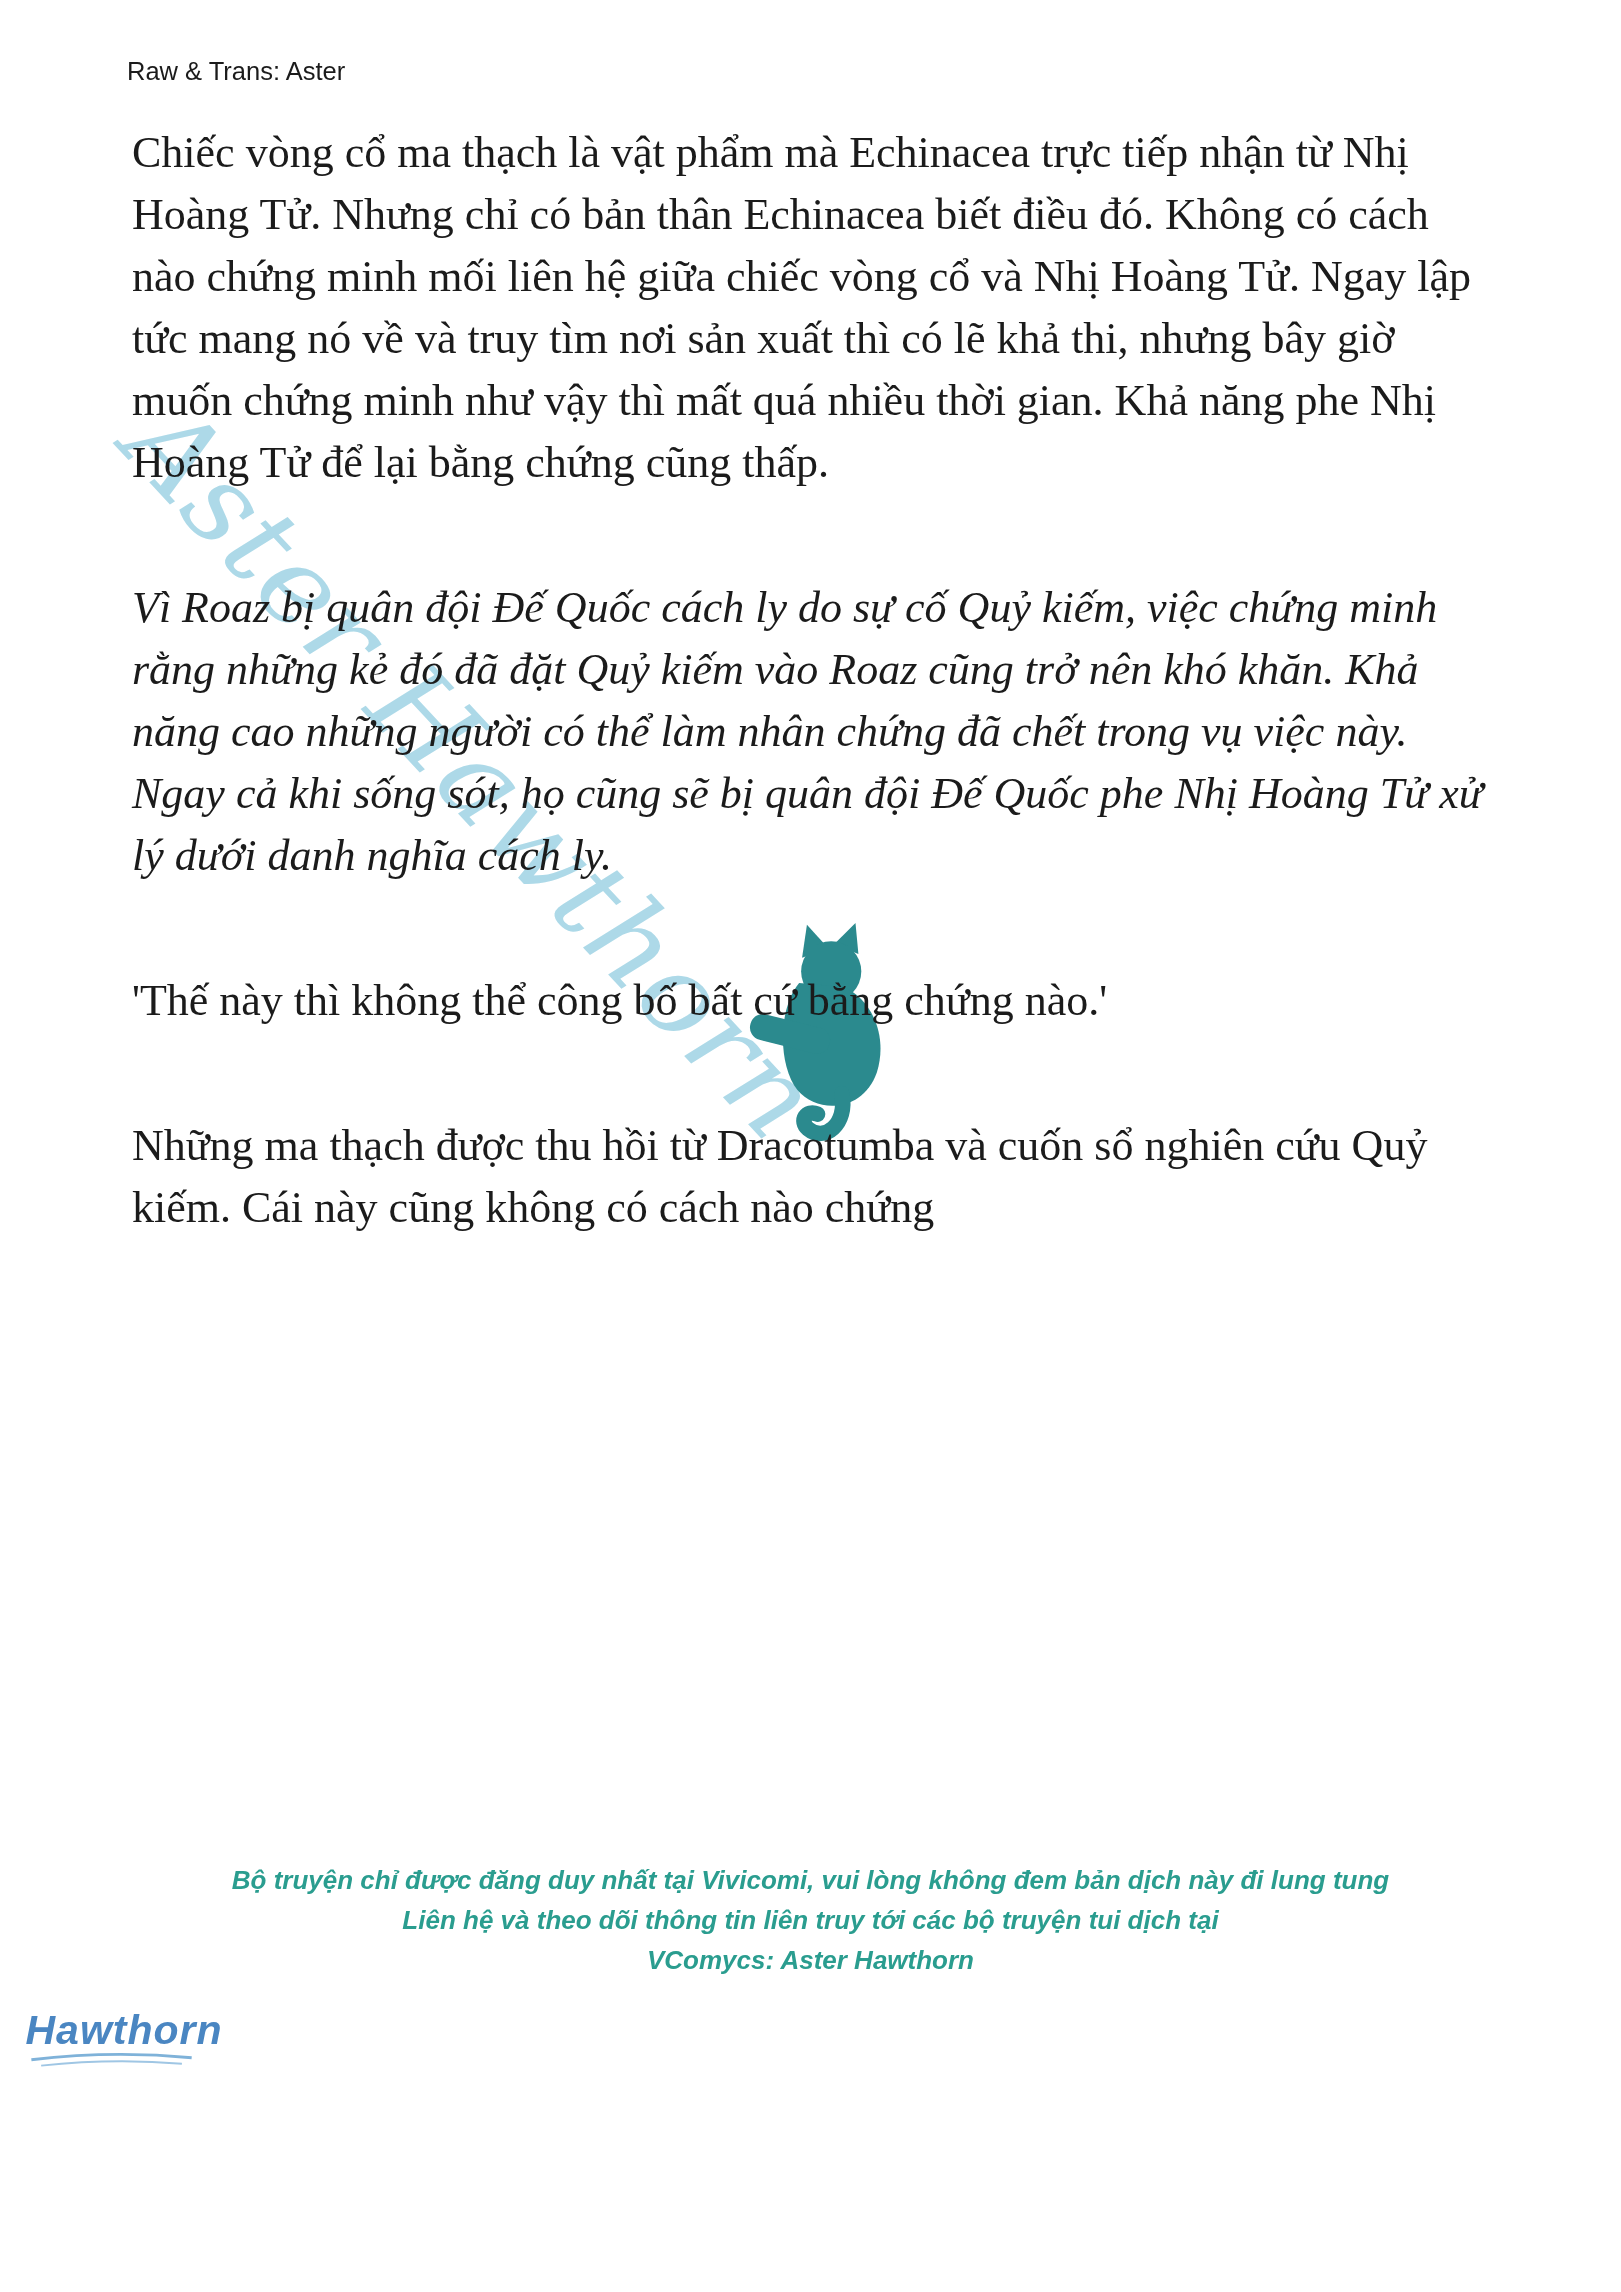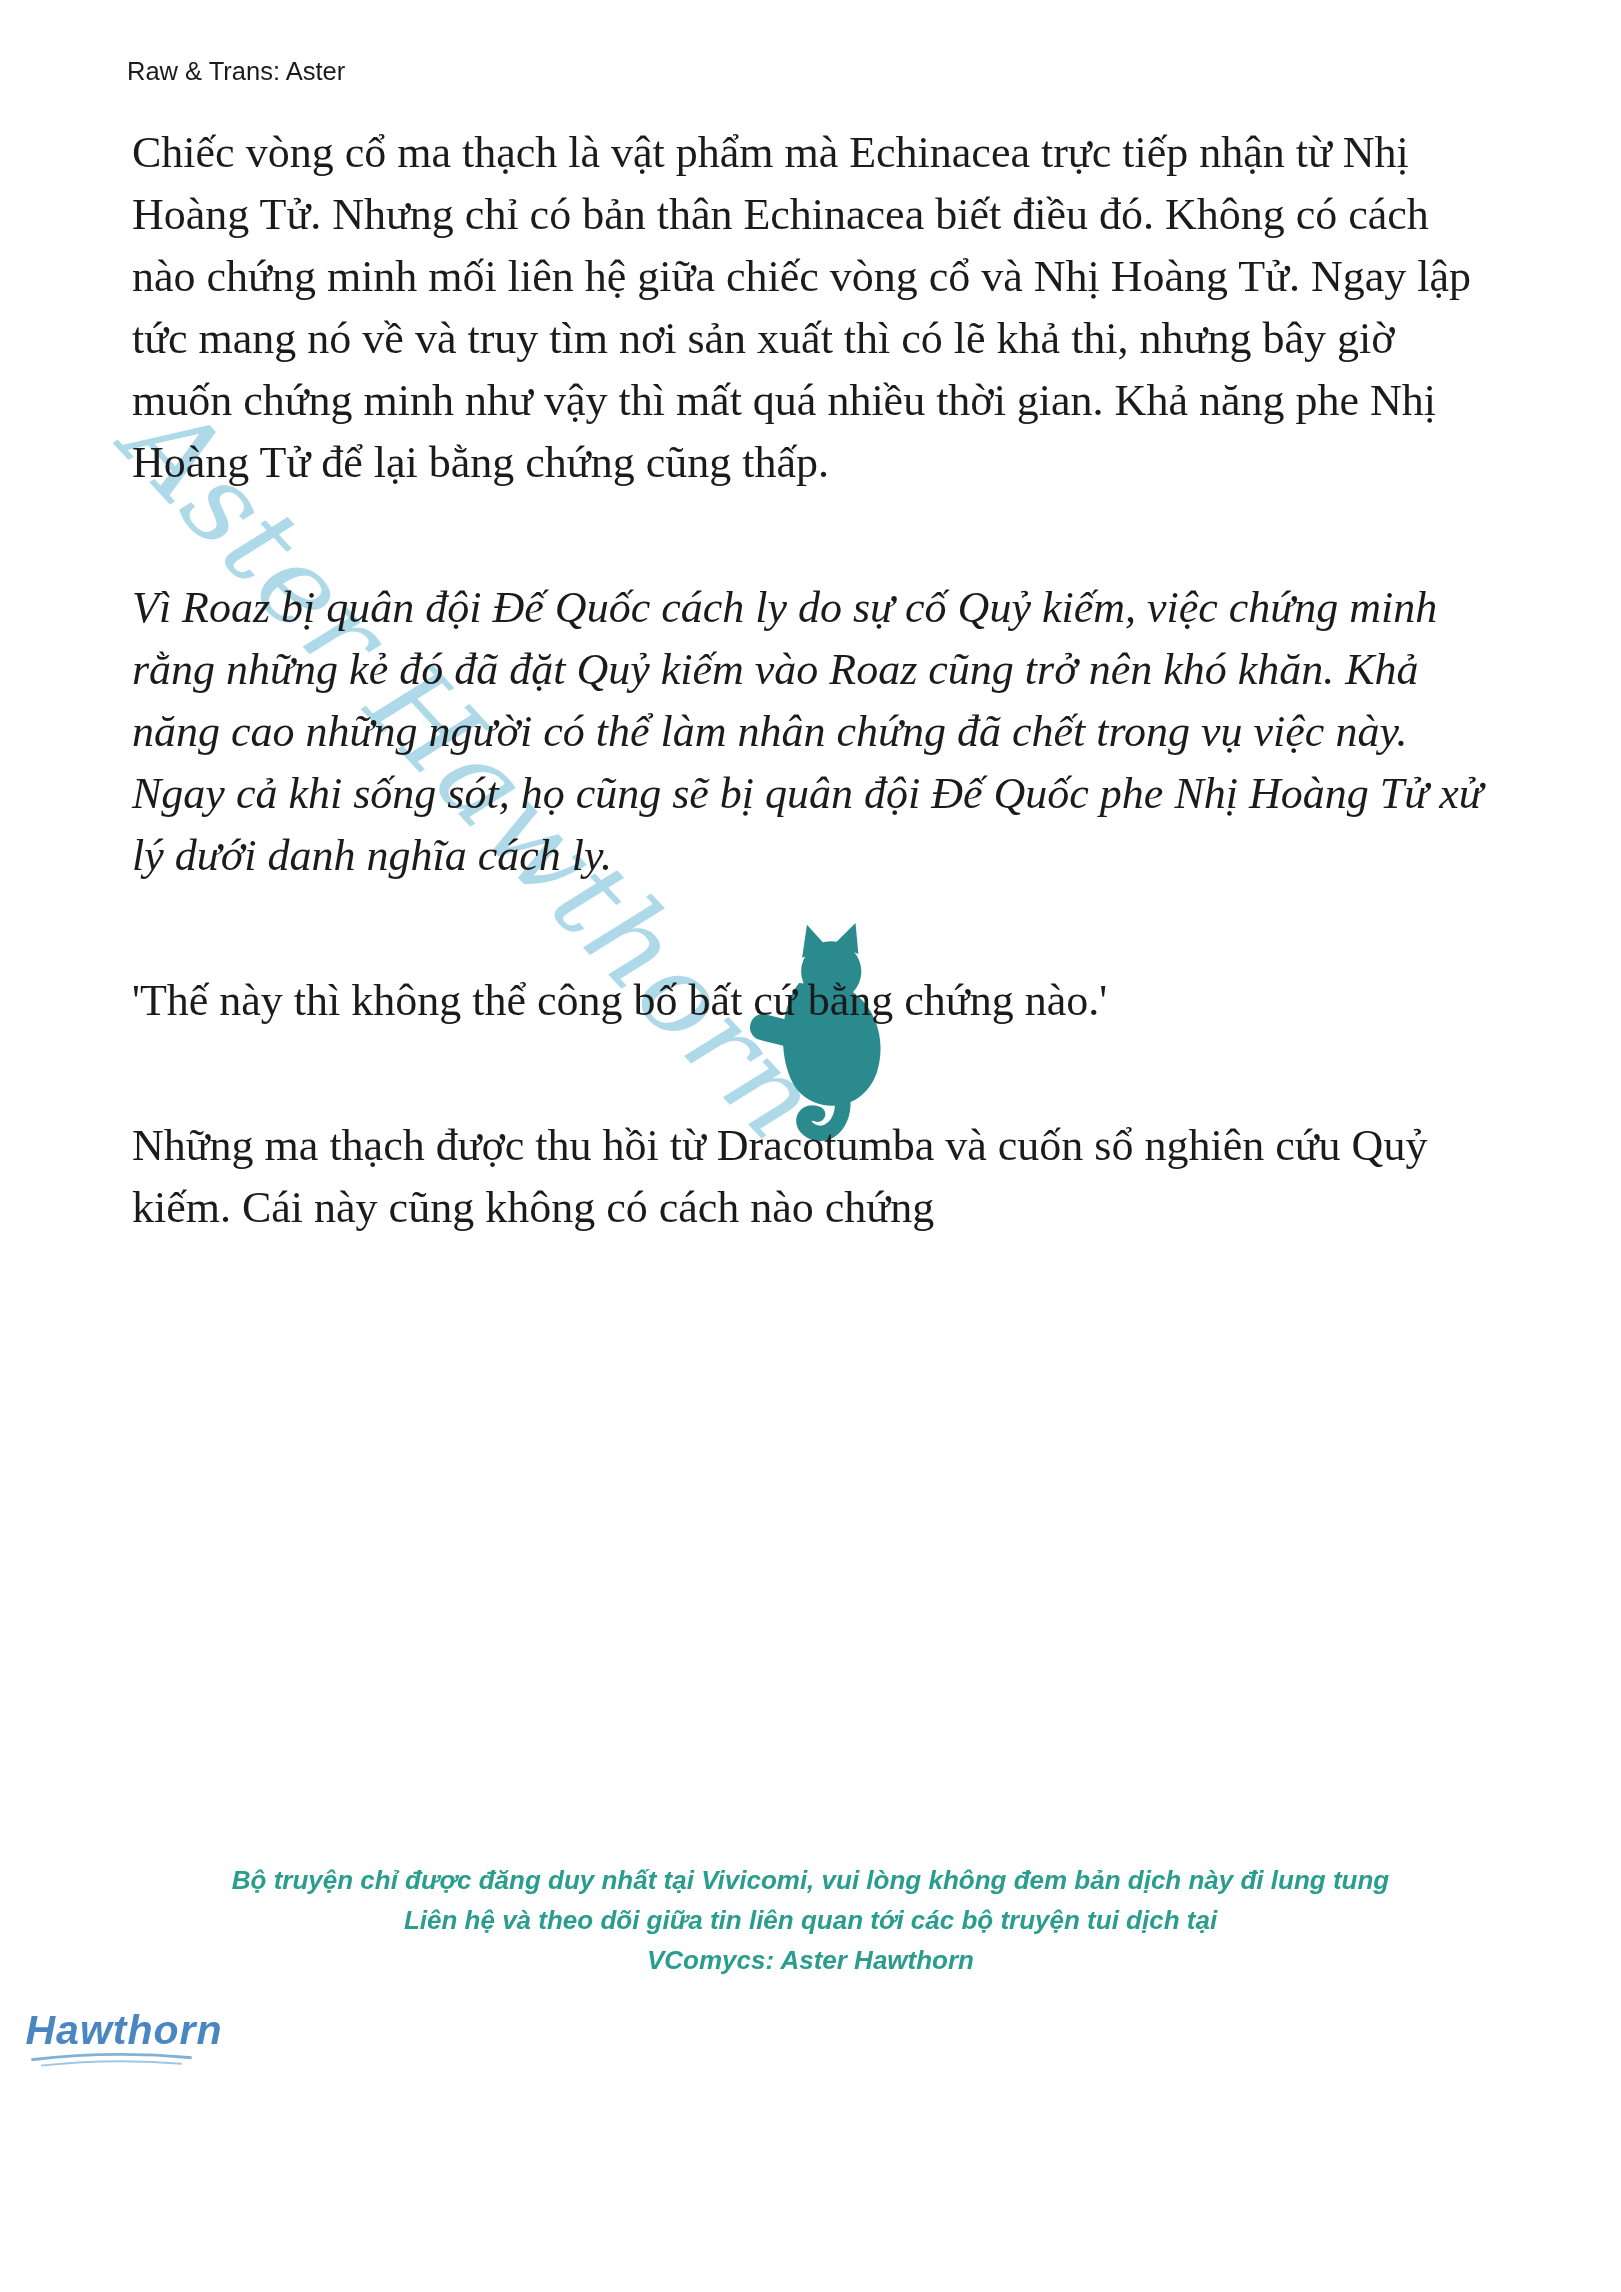--- a/index.html
+++ b/index.html
@@ -116,21 +116,21 @@
 
   <div class="content">
     <p>Chiếc vòng cổ ma thạch là vật phẩm mà Echinacea trực tiếp nhận từ Nhị Hoàng Tử. Nhưng chỉ có bản thân Echinacea biết điều đó. Không có cách nào chứng minh mối liên hệ giữa chiếc vòng cổ và Nhị Hoàng Tử. Ngay lập tức mang nó về và truy tìm nơi sản xuất thì có lẽ khả thi, nhưng bây giờ muốn chứng minh như vậy thì mất quá nhiều thời gian. Khả năng phe Nhị Hoàng Tử để lại bằng chứng cũng thấp.</p>
     <p class="italic">Vì Roaz bị quân đội Đế Quốc cách ly do sự cố Quỷ kiếm, việc chứng minh rằng những kẻ đó đã đặt Quỷ kiếm vào Roaz cũng trở nên khó khăn. Khả năng cao những người có thể làm nhân chứng đã chết trong vụ việc này. Ngay cả khi sống sót, họ cũng sẽ bị quân đội Đế Quốc phe Nhị Hoàng Tử xử lý dưới danh nghĩa cách ly.</p>
     <p>'Thế này thì không thể công bố bất cứ bằng chứng nào.'</p>
     <p>Những ma thạch được thu hồi từ Dracotumba và cuốn sổ nghiên cứu Quỷ kiếm. Cái này cũng không có cách nào chứng</p>
   </div>
 
   <div class="footer">
     <div>Bộ truyện chỉ được đăng duy nhất tại Vivicomi, vui lòng không đem bản dịch này đi lung tung</div>
-    <div>Liên hệ và theo dõi giữa tin liên quan tới các bộ truyện tui dịch tại</div>
+    <div>Liên hệ và theo dõi thông tin liên truy tới các bộ truyện tui dịch tại</div>
     <div>VComycs: Aster Hawthorn</div>
   </div>
 
   <div class="logo">
     <span class="logo-text">Hawthorn</span>
     <svg class="logo-flourish" width="167" height="17.6" viewBox="0 0 170 18" xmlns="http://www.w3.org/2000/svg" aria-hidden="true">
       <path d="M2 10 Q 85 0 166 8" fill="none" stroke="#7fb2d9" stroke-width="3"></path>
       <path d="M12 16 Q 85 8 156 14" fill="none" stroke="#9fc6e4" stroke-width="2"></path>
     </svg>
   </div>

